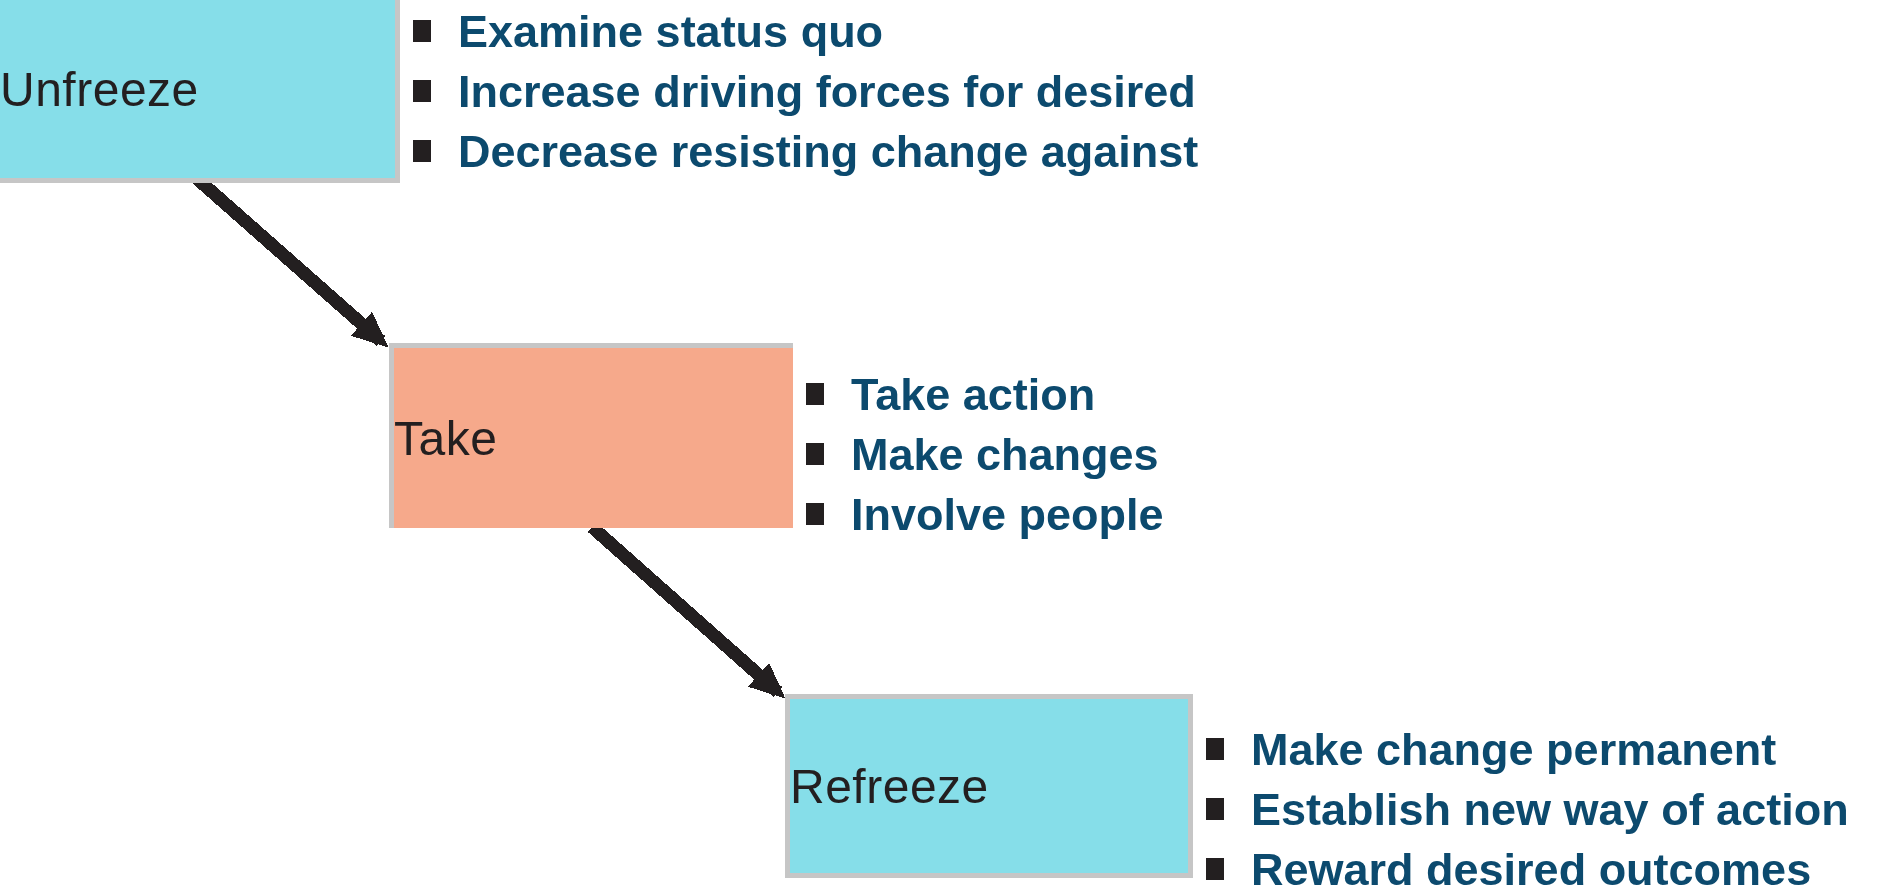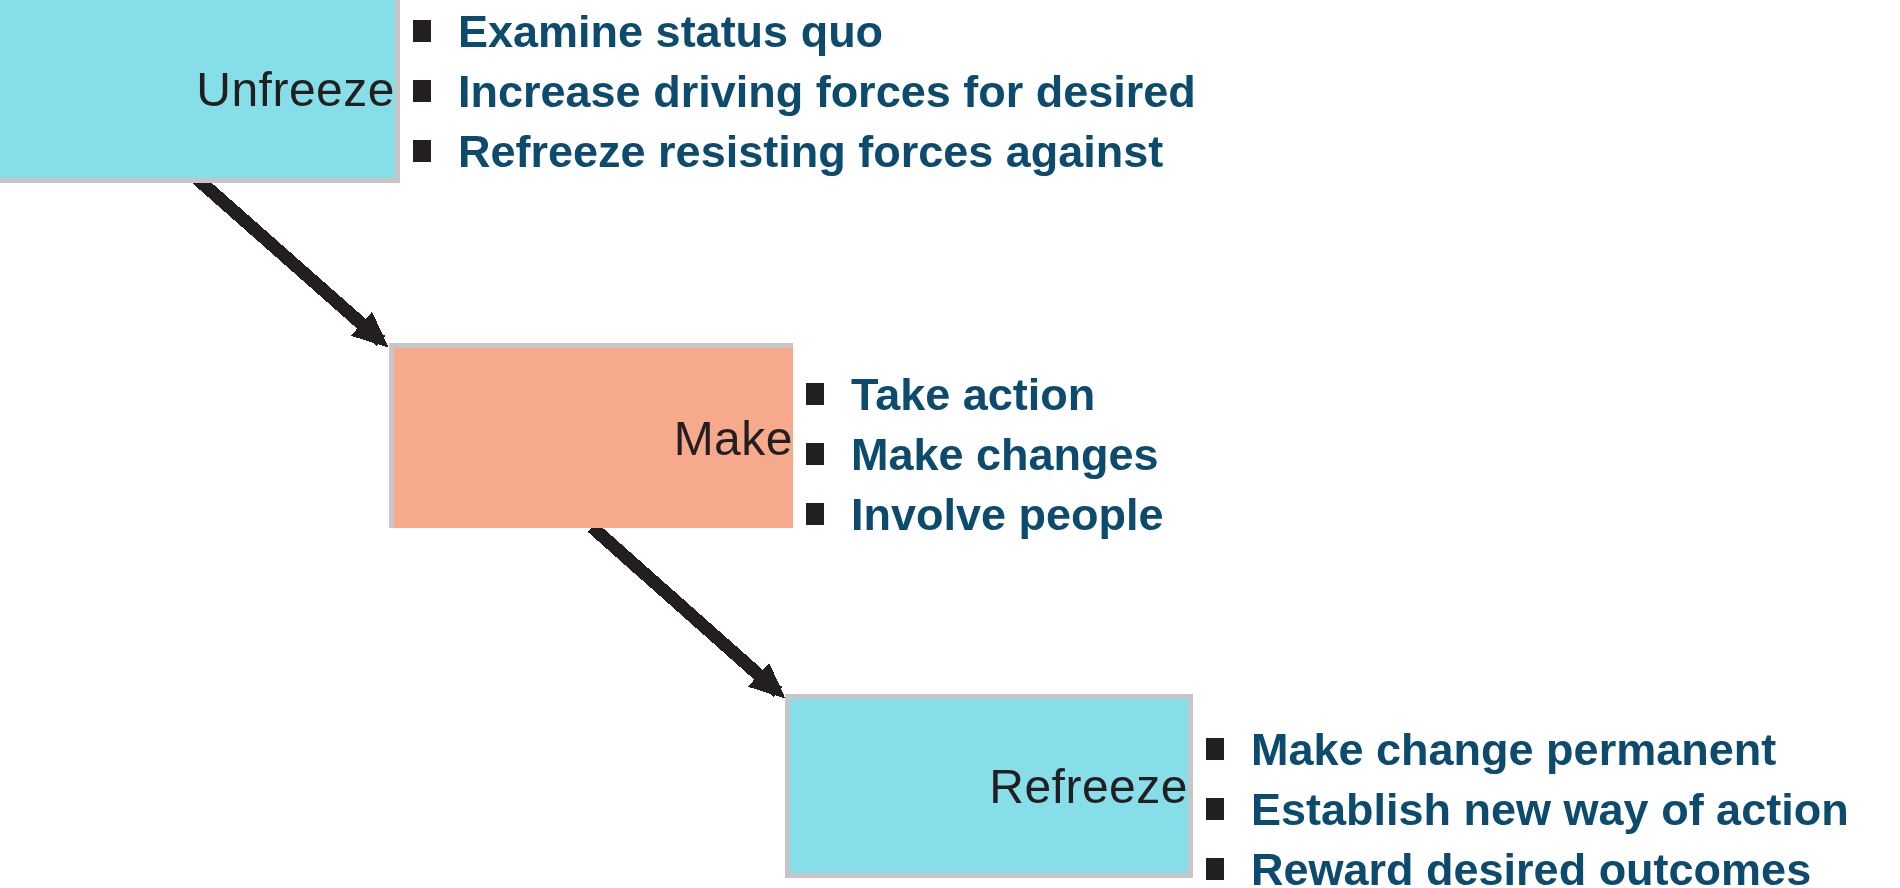--- a/index.html
+++ b/index.html
@@ -20,21 +20,21 @@
     left: 0; top: 0;
     width: 1900px;
     height: 888px;
     pointer-events: none;
   }
   .stage-box {
     position: absolute;
     box-sizing: border-box;
     display: flex;
     align-items: center;
-    justify-content: flex-end;
+    justify-content: flex-start;
     border-style: solid;
     border-color: #c6c6c6;
   }
   .stage-label {
     font-size: 48px;
     font-weight: 400;
     color: #231f20;
     letter-spacing: 0.5px;
   }
   .box-unfreeze {
@@ -44,21 +44,20 @@
   }
   .box-move {
     left: 389px; top: 343px;
     width: 404px; height: 185px;
     border-width: 5px 0 0 5px;
   }
   .box-refreeze {
     left: 785px; top: 694px;
     width: 408px; height: 184px;
     border-width: 5px;
-    padding-left: 13px;
   }
   .bullets {
     position: absolute;
     display: flex;
     flex-direction: column;
   }
   .bullets-unfreeze { left: 413px; top: 2px; }
   .bullets-move     { left: 806px; top: 365px; }
   .bullets-refreeze { left: 1206px; top: 698px; margin-top: 22px; }
   .bullet-row {
@@ -105,26 +104,26 @@
     <div class="bullet-row">
       <span class="bullet-marker"></span>
       <span class="bullet-text">Examine status quo</span>
     </div>
     <div class="bullet-row">
       <span class="bullet-marker"></span>
       <span class="bullet-text">Increase driving forces for desired</span>
     </div>
     <div class="bullet-row">
       <span class="bullet-marker"></span>
-      <span class="bullet-text">Refreeze resisting forces against</span>
+      <span class="bullet-text">Decrease resisting change against</span>
     </div>
   </div>
 
   <div class="stage-box box-move" style="background-color: rgb(246, 169, 139);">
-    <span class="stage-label">Make</span>
+    <span class="stage-label">Take</span>
   </div>
   <div class="bullets bullets-move">
     <div class="bullet-row">
       <span class="bullet-marker"></span>
       <span class="bullet-text">Take action</span>
     </div>
     <div class="bullet-row">
       <span class="bullet-marker"></span>
       <span class="bullet-text">Make changes</span>
     </div>

